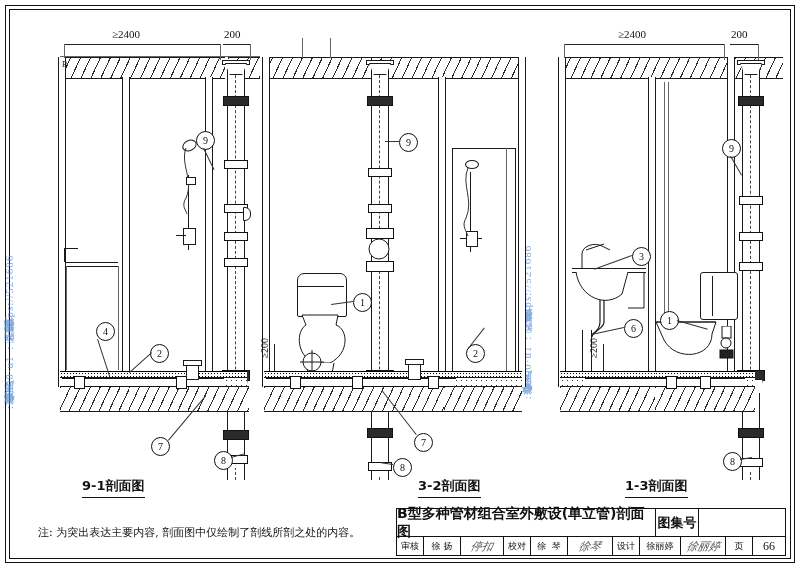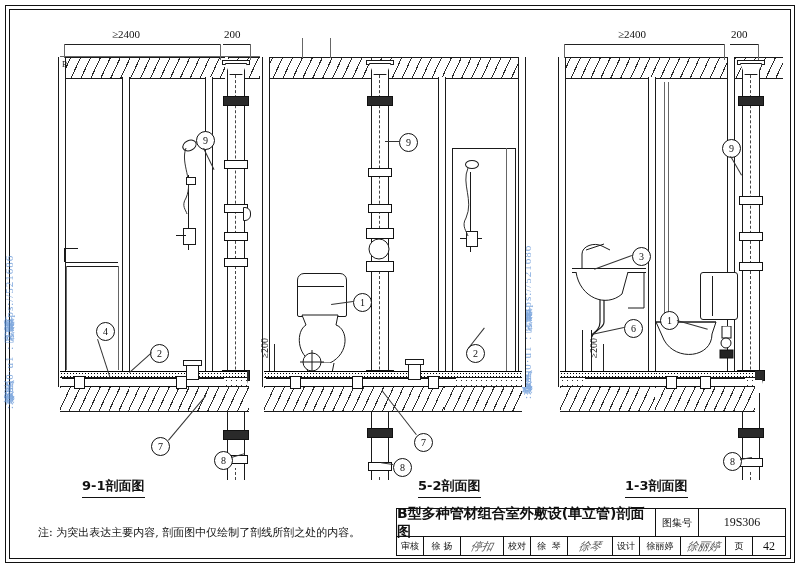--- a/index.html
+++ b/index.html
@@ -80,21 +80,21 @@
 
   
   .tb{position:absolute;left:396px;top:508px;width:390px;height:48px;
       border:1.5px solid #111;box-sizing:border-box;display:flex;flex-direction:column;}
   .tb-row1{display:flex;height:27px;border-bottom:1px solid #111;}
   .tb-row2{display:flex;height:19px;}
   .tb-title{flex:0 0 258px;border-right:1px solid #111;display:flex;align-items:center;
       justify-content:center;font-size:14px;font-weight:700;letter-spacing:0px;
       font-family:"DejaVu Sans","Liberation Sans",sans-serif;}
   .tb-k{flex:0 0 42px;border-right:1px solid #111;display:flex;align-items:center;
-      justify-content:center;font-size:10px;font-family:"DejaVu Sans",sans-serif;}
+      justify-content:center;font-size:13px;font-family:"DejaVu Sans",sans-serif;font-weight:bold;}
   .tb-v{flex:1;display:flex;align-items:center;justify-content:center;
       font-size:12px;font-family:"Liberation Serif",serif;}
   .c{display:flex;align-items:center;justify-content:center;border-right:1px solid #111;
      font-size:9px;font-family:"DejaVu Sans",sans-serif;}
   .sig{font-family:"DejaVu Serif",serif;font-style:italic;font-size:11px;color:#555;
        transform:skewX(-12deg);}
 
   
   .out{position:absolute;border:1px solid #1a1a1a;background:#fff;}
   .rd{border-radius:50%;}
@@ -372,45 +372,44 @@
   <div class="bub" style="left:624px;top:319px;">6</div>
   <div class="lead" style="left:624px;top:328px;width:32px;transform:rotate(168deg);"></div>
 
   <div class="bub" style="left:660px;top:311px;">1</div>
   <div class="lead" style="left:677px;top:320px;width:32px;transform:rotate(16deg);"></div>
 
   <div class="bub" style="left:723px;top:452px;">8</div>
   <div class="lead" style="left:740px;top:459px;width:12px;transform:rotate(-10deg);"></div>
 
   <div class="seccap" style="left:82px;top:477px;">9-1剖面图</div>
-  <div class="seccap" style="left:418px;top:477px;">5-2剖面图</div>
+  <div class="seccap" style="left:418px;top:477px;">3-2剖面图</div>
   <div class="seccap" style="left:625px;top:477px;">1-3剖面图</div>
 
   <div class="note" style="left:38px;top:525px;">注: 为突出表达主要内容, 剖面图中仅绘制了剖线所剖之处的内容。</div>
 
   <div class="tb">
     <div class="tb-row1">
       <div class="tb-title">B型多种管材组合室外敷设(单立管)剖面图</div>
       <div class="tb-k">图集号</div>
-      <div class="tb-v">19S306</div>
     </div>
     <div class="tb-row2">
       <div class="c" style="flex:0 0 26px;">审核</div>
       <div class="c" style="flex:0 0 36px;">徐 扬</div>
       <div class="c" style="flex:0 0 42px;">
           <span class="sig">停扣</span>
         </div>
       <div class="c" style="flex:0 0 26px;">校对</div>
       <div class="c" style="flex:0 0 36px;font-family:Liberation Mono, monospace;">徐 琴</div>
       <div class="c" style="flex:0 0 44px;">
           <span class="sig">徐琴</span>
         </div>
       <div class="c" style="flex:0 0 26px;">设计</div>
       <div class="c" style="flex:0 0 40px;">徐丽婷</div>
       <div class="c" style="flex:0 0 44px;">
           <span class="sig">徐丽婷</span>
         </div>
       <div class="c" style="flex:0 0 26px;">页</div>
-      <div class="tb-v">42</div>
+      <div class="tb-v">66</div>
     </div>
   </div>
 
 </div>
 
 </body></html>

